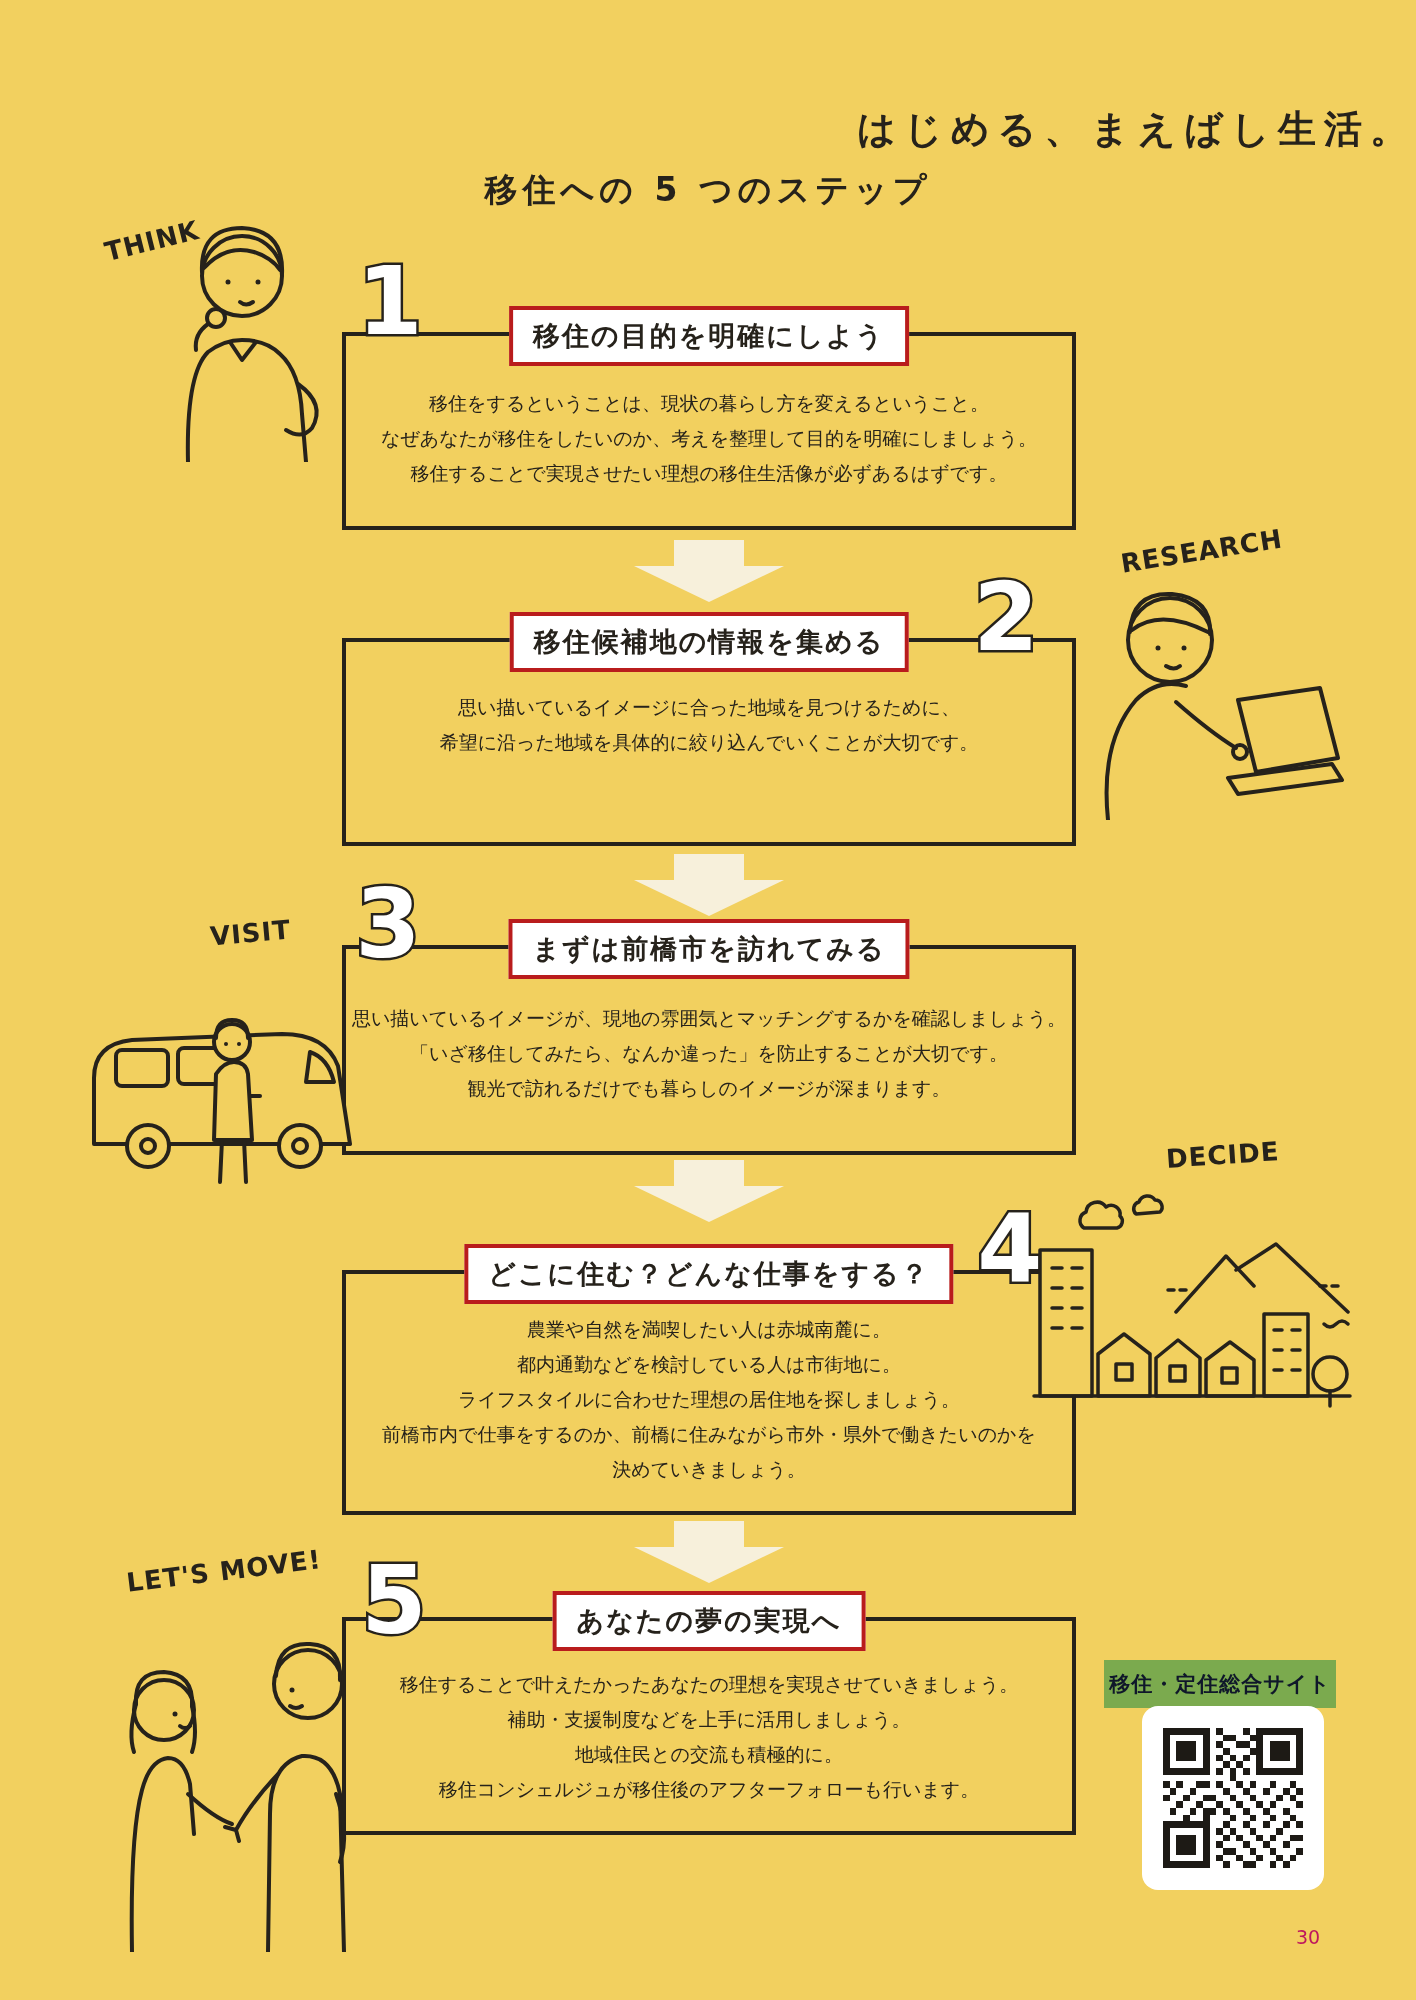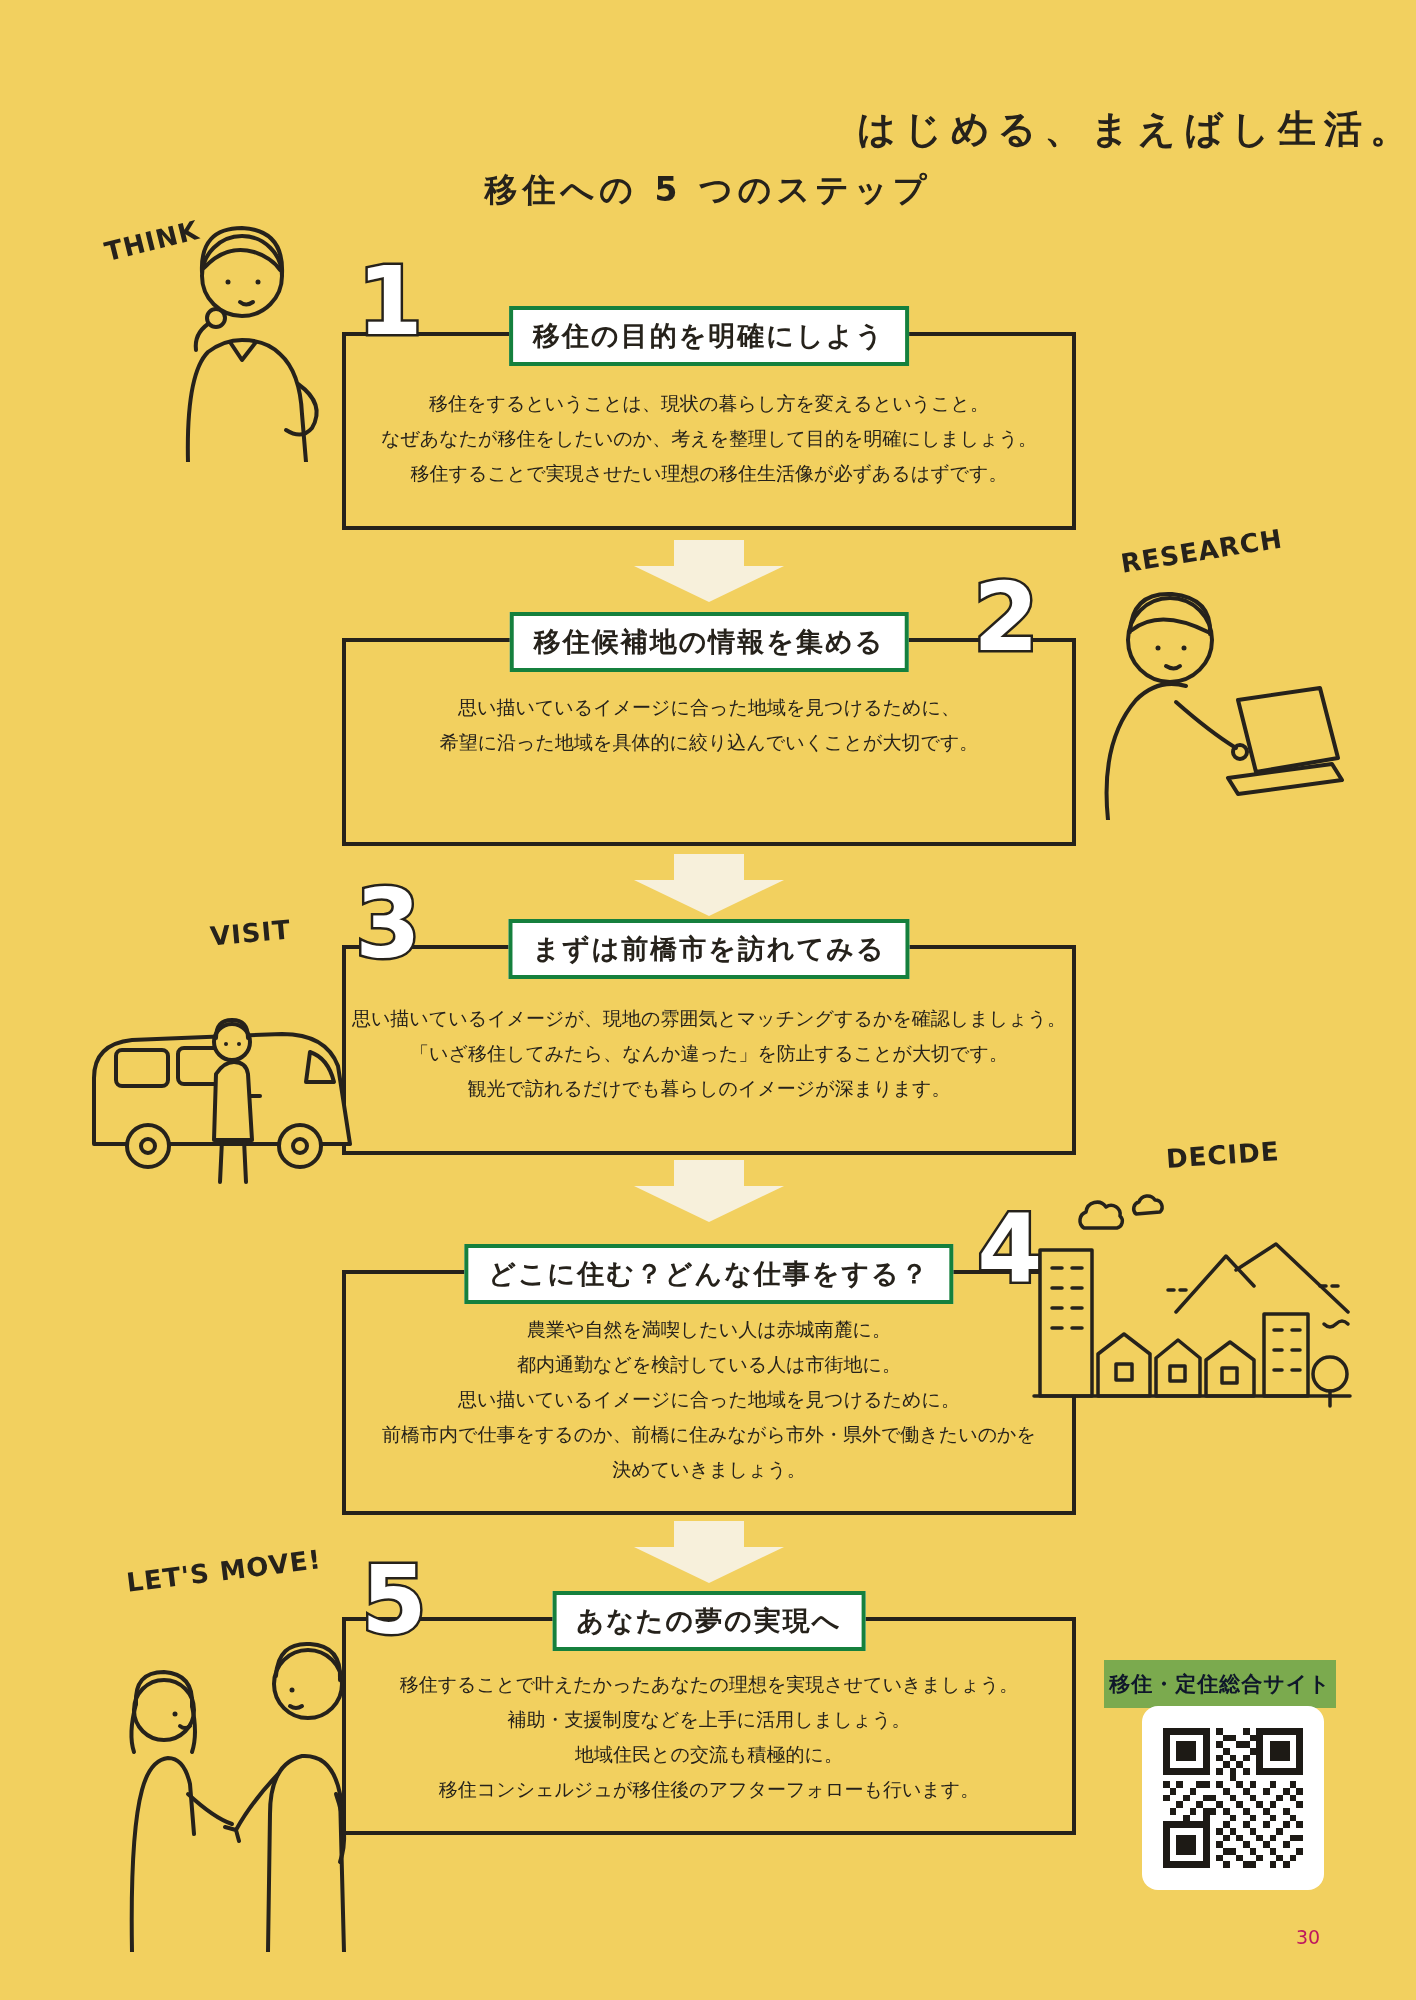--- a/index.html
+++ b/index.html
@@ -15,21 +15,21 @@
   .title2{position:absolute;top:168px;left:0;width:100%;text-align:center;
     font-size:33px;font-weight:bold;letter-spacing:5px;}
   
   .step{position:absolute;left:342px;width:734px;border:4px solid #26221B;box-sizing:border-box;}
   .step-1{top:332px;height:198px;}
   .step-2{top:638px;height:208px;}
   .step-3{top:945px;height:210px;}
   .step-4{top:1270px;height:245px;}
   .step-5{top:1617px;height:218px;}
   .head{position:absolute;top:-30px;left:50%;transform:translateX(-50%);
-    background:#ffffff;border:4px solid #15803d;padding:8px 20px;
+    background:#ffffff;border:4px solid #b91c1c;padding:8px 20px;
     font-size:27px;font-weight:bold;letter-spacing:2px;white-space:nowrap;}
   .bodytext{position:absolute;left:-40px;right:-40px;text-align:center;
     font-size:19px;line-height:35px;}
   .step-1 .bodytext{top:50px;}
   .step-2 .bodytext{top:48px;}
   .step-3 .bodytext{top:52px;}
   .step-4 .bodytext{top:38px;}
   .step-5 .bodytext{top:46px;}
   .num{position:absolute;}
   .step-1 .num{left:4px;top:-90px;}
@@ -110,21 +110,21 @@
   </section>
 
   <section class="step step-4">
     <svg class="num" width="80" height="106" viewBox="0 0 80 106">
       <text x="40" y="88" text-anchor="middle" font-size="94" font-weight="bold" fill="#ffffff" stroke="#26221B" stroke-width="5" paint-order="stroke">4</text>
     </svg>
     <div class="head">どこに住む？どんな仕事をする？</div>
     <div class="bodytext">
       <div>農業や自然を満喫したい人は赤城南麓に。</div>
       <div>都内通勤などを検討している人は市街地に。</div>
-      <div>思い描いているイメージに合った地域を見つけるために。</div>
+      <div>ライフスタイルに合わせた理想の居住地を探しましょう。</div>
       <div>前橋市内で仕事をするのか、前橋に住みながら市外・県外で働きたいのかを</div>
       <div>決めていきましょう。</div>
     </div>
   </section>
 
   <section class="step step-5">
     <svg class="num" width="80" height="106" viewBox="0 0 80 106">
       <text x="40" y="88" text-anchor="middle" font-size="94" font-weight="bold" fill="#ffffff" stroke="#26221B" stroke-width="5" paint-order="stroke">5</text>
     </svg>
     <div class="head">あなたの夢の実現へ</div>

